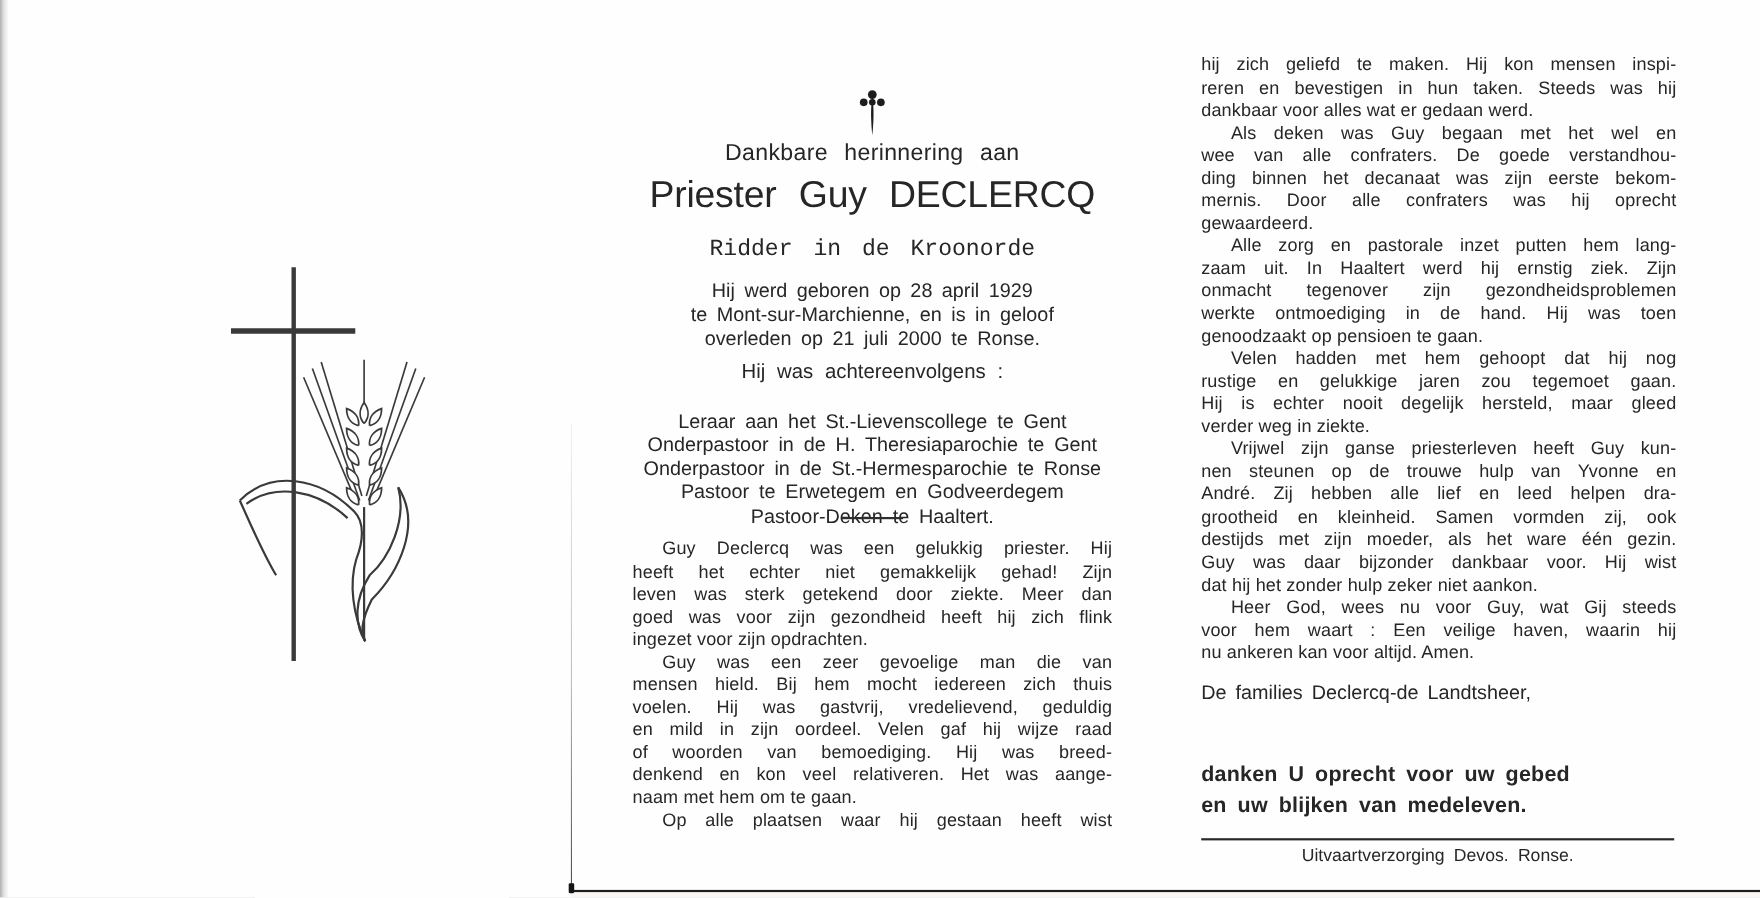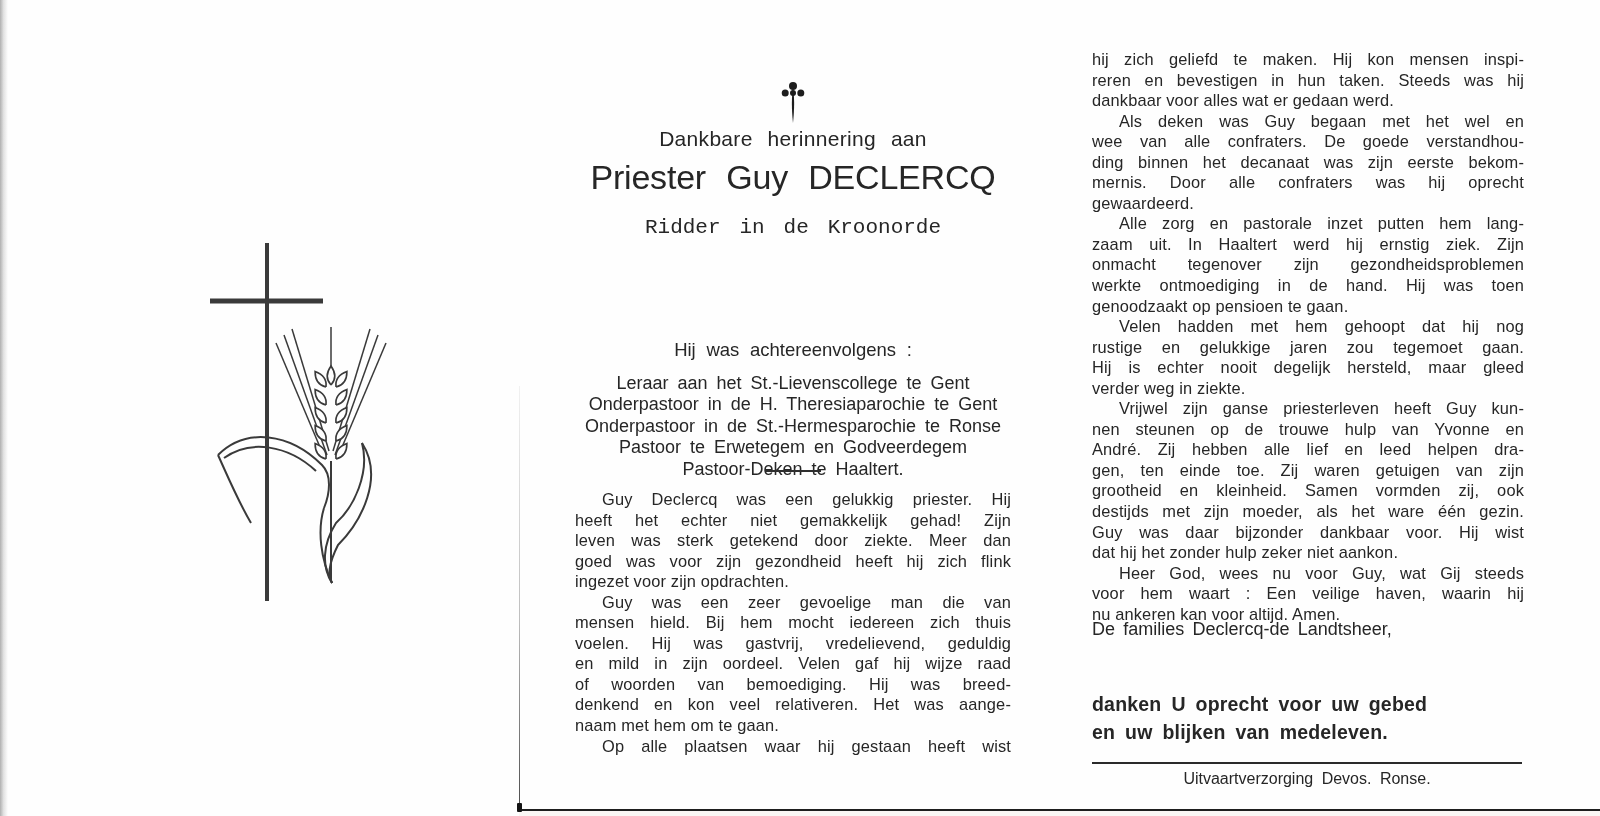--- a/index.html
+++ b/index.html
@@ -17,21 +17,21 @@
   .illustration{position:absolute;left:150px;top:215px;width:300px;height:400px;}
 
   
   .mid-col{position:absolute;left:575px;top:0;width:436px;height:816px;}
   .mid-col .centered{position:absolute;left:0;width:100%;text-align:center;margin-top:27px;}
   .cross-glyph{top:50px;height:48px;}
   .intro{top:100px;font-size:21px;word-spacing:0.42em;letter-spacing:0.3px;}
   .name{top:131px;font-size:34px;word-spacing:11px;letter-spacing:-0.2px;}
   .honor{top:189px;font-size:21px;word-spacing:0.3em;font-family:Liberation Mono, monospace;}
   .birth{top:227px;font-size:18px;line-height:21.8px;word-spacing:0.2em;}
-  .roles-intro{top:312px;font-size:18.5px;word-spacing:0.3em;}
+  .roles-intro{top:300px;font-size:18.5px;word-spacing:0.3em;}
   .roles{top:346px;font-size:18px;line-height:21.4px;word-spacing:0.22em;}
   .divider{position:absolute;top:470px;left:50%;width:56px;margin-left:-28px;border-top:2px solid #2e2e2e;}
   .cline{text-align:center;}
 
   
   .body{position:absolute;left:0;font-size:16.4px;line-height:20.55px;letter-spacing:0.15px;}
   .body-mid{top:489px;width:436px;}
   .body-right{top:49px;width:432px;}
   .bl{text-align:left;white-space:normal;}
   .bl.j{text-align:justify;text-align-last:justify;text-justify:inter-word;}
@@ -110,20 +110,25 @@
         <circle cx="7.2" cy="16" r="3.5"></circle>
         <circle cx="22.8" cy="16" r="3.5"></circle>
         <circle cx="15" cy="16" r="3"></circle>
         <path d="M15,11 C13.4,21 13.6,32 15,46 C16.4,32 16.6,21 15,11 Z"></path>
       </svg>
     </div>
 
     <div class="centered intro">Dankbare herinnering aan</div>
     <div class="centered name">Priester Guy DECLERCQ</div>
     <div class="centered honor">Ridder in de Kroonorde</div>
+    <div class="centered birth">
+        <div class="cline">Hij werd geboren op 28 april 1929</div>
+        <div class="cline">te Mont-sur-Marchienne, en is in geloof</div>
+        <div class="cline">overleden op 21 juli 2000 te Ronse.</div>
+      </div>
     <div class="centered roles-intro">Hij was achtereenvolgens :</div>
     <div class="centered roles">
         <div class="cline">Leraar aan het St.-Lievenscollege te Gent</div>
         <div class="cline">Onderpastoor in de H. Theresiaparochie te Gent</div>
         <div class="cline">Onderpastoor in de St.-Hermesparochie te Ronse</div>
         <div class="cline">Pastoor te Erwetegem en Godveerdegem</div>
         <div class="cline">Pastoor-Deken te Haaltert.</div>
       </div>
     <div class="divider"></div>
     <div class="body body-mid">
@@ -158,21 +163,20 @@
         <div class="bl j">onmacht tegenover zijn gezondheidsproblemen</div>
         <div class="bl j">werkte ontmoediging in de hand. Hij was toen</div>
         <div class="bl">genoodzaakt op pensioen te gaan.</div>
         <div class="bl j ind">Velen hadden met hem gehoopt dat hij nog</div>
         <div class="bl j">rustige en gelukkige jaren zou tegemoet gaan.</div>
         <div class="bl j">Hij is echter nooit degelijk hersteld, maar gleed</div>
         <div class="bl">verder weg in ziekte.</div>
         <div class="bl j ind">Vrijwel zijn ganse priesterleven heeft Guy kun-</div>
         <div class="bl j">nen steunen op de trouwe hulp van Yvonne en</div>
         <div class="bl j">André. Zij hebben alle lief en leed helpen dra-</div>
-        <div class="bl j">gen, ten einde toe. Zij waren getuigen van zijn</div>
         <div class="bl j">grootheid en kleinheid. Samen vormden zij, ook</div>
         <div class="bl j">destijds met zijn moeder, als het ware één gezin.</div>
         <div class="bl j">Guy was daar bijzonder dankbaar voor. Hij wist</div>
         <div class="bl">dat hij het zonder hulp zeker niet aankon.</div>
         <div class="bl j ind">Heer God, wees nu voor Guy, wat Gij steeds</div>
         <div class="bl j">voor hem waart : Een veilige haven, waarin hij</div>
         <div class="bl">nu ankeren kan voor altijd. Amen.</div>
       </div>
     <div class="family">De families Declercq-de Landtsheer,</div>
     <div class="thanks">

